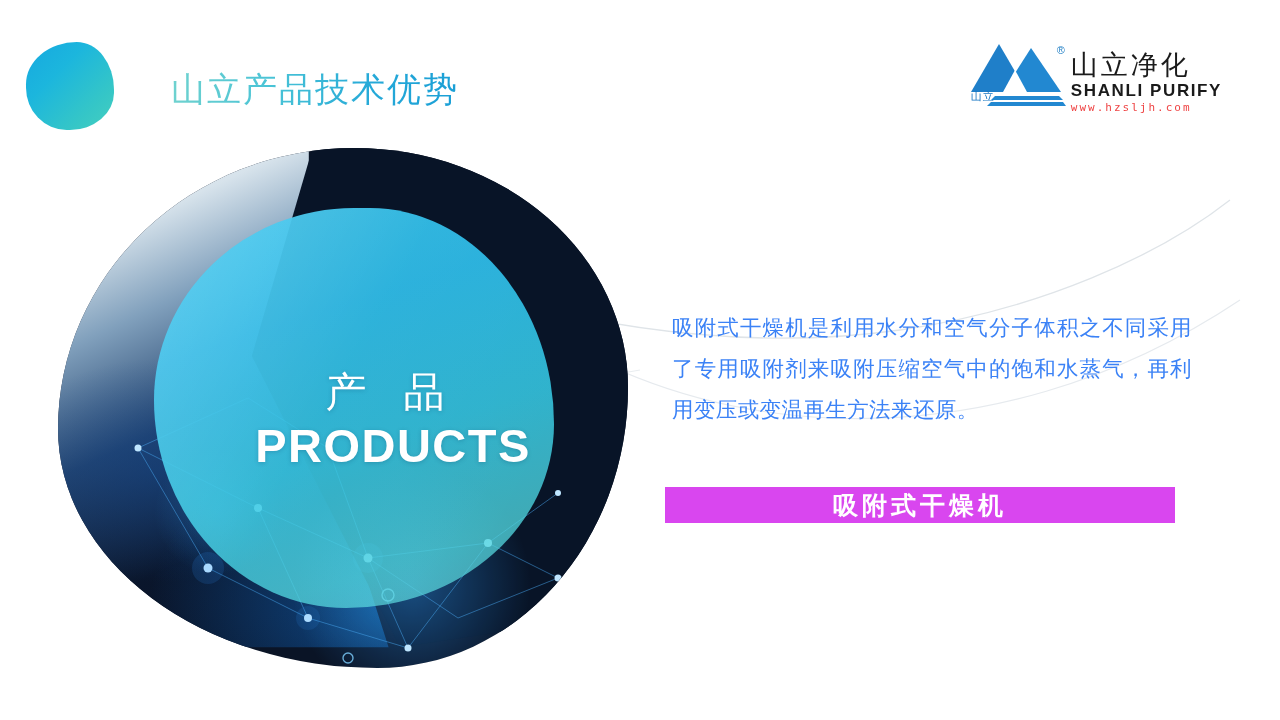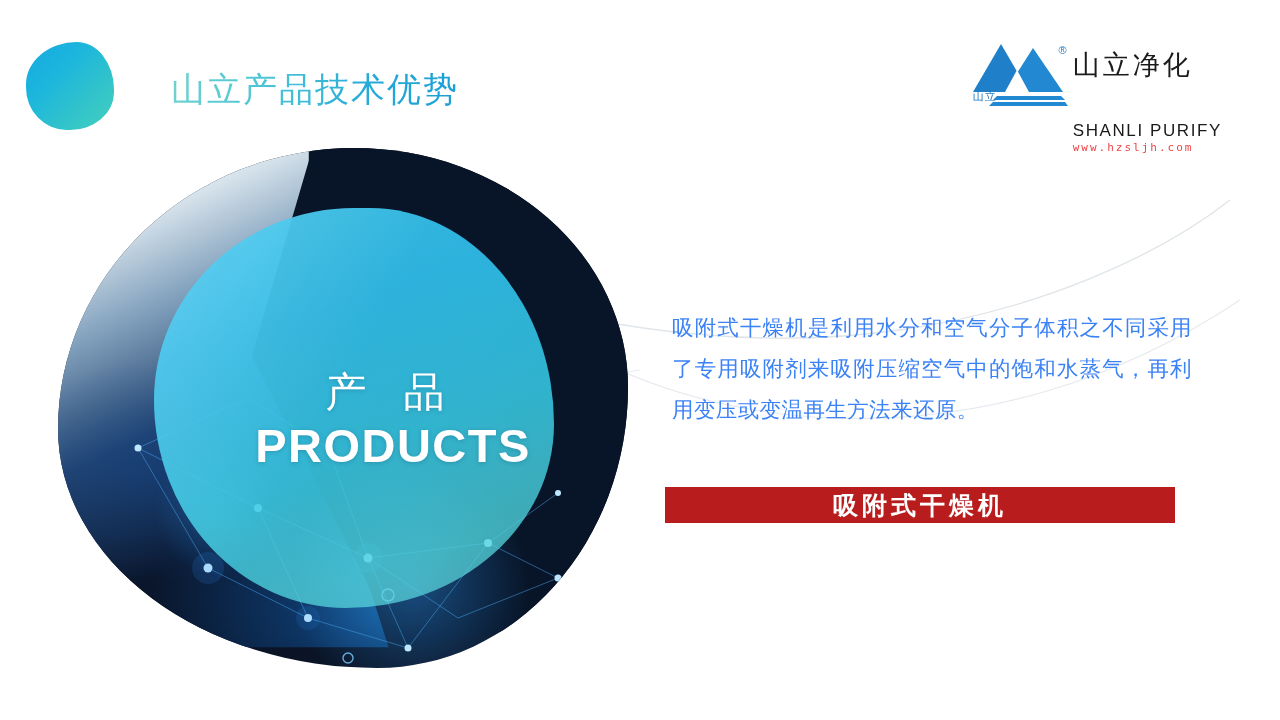--- a/index.html
+++ b/index.html
@@ -84,22 +84,21 @@
     color: #1b1b1b;
     letter-spacing: 3px;
     font-weight: 500;
     font-family: "DejaVu Sans", sans-serif;
   }
   .logo-en {
     font-size: 17px;
     line-height: 19px;
     color: #1a1a1a;
     letter-spacing: 1.6px;
-    font-weight: 400;
-    margin-top: 40px;
+    font-weight: 700;
   }
   .logo-url {
     font-size: 11px;
     line-height: 16px;
     color: #ef4444;
     letter-spacing: 2px;
     font-family: "DejaVu Sans Mono", monospace;
   }
 
   
@@ -216,21 +215,21 @@
     letter-spacing: 0.4px;
     text-align: justify;
     font-family: "DejaVu Sans", sans-serif;
   }
   .cta-bar {
     position: absolute;
     left: 665px;
     top: 487px;
     width: 510px;
     height: 36px;
-    background: #b91c1c;
+    background: #d946ef;
     display: flex;
     align-items: center;
     justify-content: center;
   }
   .cta-label {
     color: #ffffff;
     font-size: 25px;
     font-weight: 700;
     letter-spacing: 4px;
     font-family: "DejaVu Sans", sans-serif;

